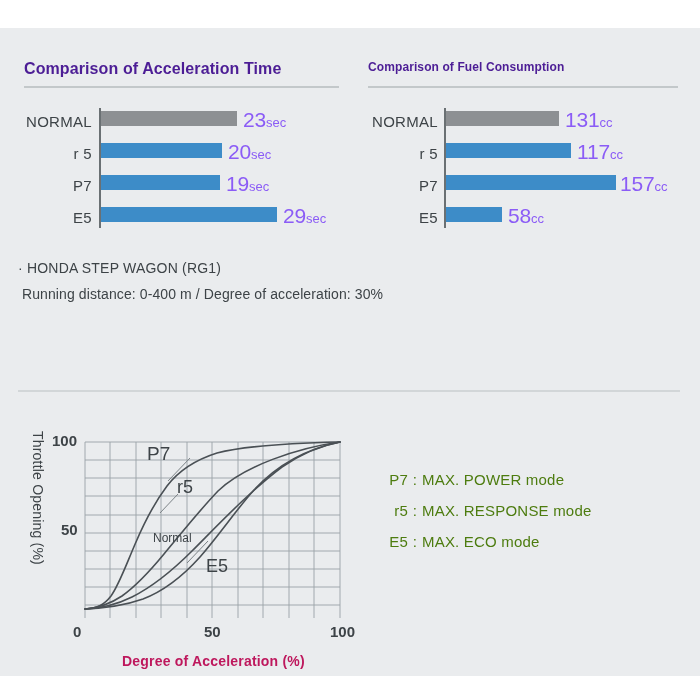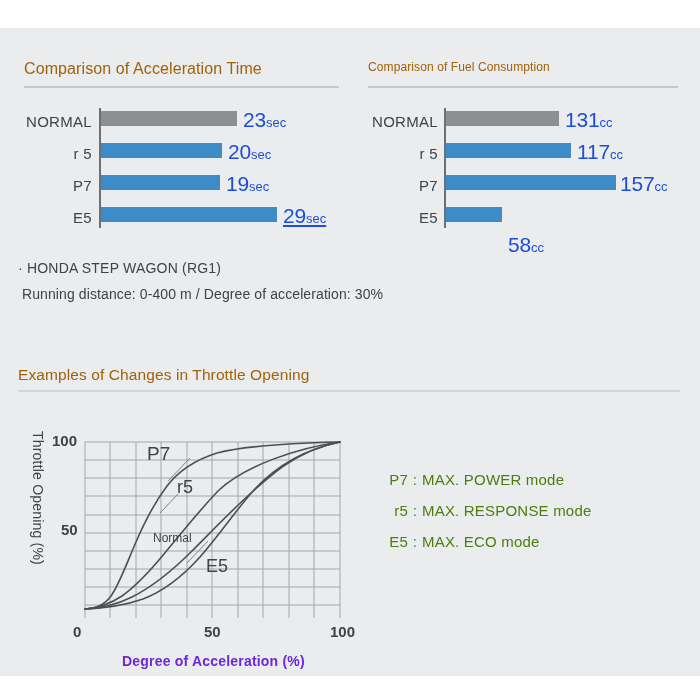--- a/index.html
+++ b/index.html
@@ -13,22 +13,22 @@
   }
   #stage{
     position:absolute;left:0;top:28px;
     width:700px;height:648px;
     background:#eaecee;
   }
 
   
   .sec-title{
     position:absolute;
-    font-weight:normal;
-    color:#a16207;
+    font-weight:bold;
+    color:#4c1d95;
     letter-spacing:.1px;
     white-space:nowrap;
   }
   .sec-rule{
     position:absolute;
     height:2px;
     background:#c3c8ca;
   }
 
   
@@ -49,21 +49,21 @@
   .bar{
     position:absolute;
     height:15px;
   }
   .bar.gray{background:#8d9093;}
   .bar.blue{background:#3d8cc8;}
   .val{
     position:absolute;
     white-space:nowrap;
     font-size:21px;
-    color:#1d4ed8;
+    color:#8b5cf6;
     letter-spacing:-.2px;
   }
   .val .unit{font-size:13px;letter-spacing:0;}
 
   
   .note{
     position:absolute;
     font-size:14px;
     color:#3d4347;
     white-space:nowrap;
@@ -85,21 +85,21 @@
     font-size:14px;
     color:#3d4347;
     white-space:nowrap;
     transform-origin:0 0;
     transform:rotate(90deg);
     letter-spacing:.2px;
   }
   .xlabel{
     position:absolute;
     font-size:14px;
-    color:#6d28d9;
+    color:#be185d;
     white-space:nowrap;
     letter-spacing:.2px;
     font-weight:bold;
   }
   .curve-label{
     position:absolute;
     white-space:nowrap;
     color:#3d4347;
   }
 
@@ -132,21 +132,21 @@
     <div class="cat-label" style="left:4px;top:117px;width:88px;">r 5</div>
     <div class="bar blue" style="left:101px;top:115px;width:121px;"></div>
     <div class="val" style="left:228px;top:112px;"><span>20</span><span class="unit">sec</span></div>
 
     <div class="cat-label" style="left:4px;top:149px;width:88px;">P7</div>
     <div class="bar blue" style="left:101px;top:147px;width:119px;"></div>
     <div class="val" style="left:226px;top:144px;"><span>19</span><span class="unit">sec</span></div>
 
     <div class="cat-label" style="left:4px;top:181px;width:88px;">E5</div>
     <div class="bar blue" style="left:101px;top:179px;width:176px;"></div>
-    <div class="val" style="left:283px;top:176px;text-decoration:underline;"><span>29</span><span class="unit">sec</span></div>
+    <div class="val" style="left:283px;top:176px;"><span>29</span><span class="unit">sec</span></div>
   </div>
 
   <div class="sec-title" style="left:368px;top:32px;font-size:12px;">Comparison of Fuel Consumption</div>
   <div class="sec-rule" style="left:368px;top:58px;width:310px;"></div>
 
   <div class="barchart">
     <div class="axis-line" style="left:444px;top:80px;height:120px;"></div>
 
     <div class="cat-label" style="left:350px;top:85px;width:88px;">NORMAL</div>
     <div class="bar gray" style="left:446px;top:83px;width:113px;"></div>
@@ -155,27 +155,26 @@
     <div class="cat-label" style="left:350px;top:117px;width:88px;">r 5</div>
     <div class="bar blue" style="left:446px;top:115px;width:125px;"></div>
     <div class="val" style="left:577px;top:112px;"><span>117</span><span class="unit">cc</span></div>
 
     <div class="cat-label" style="left:350px;top:149px;width:88px;">P7</div>
     <div class="bar blue" style="left:446px;top:147px;width:170px;"></div>
     <div class="val" style="left:620px;top:144px;"><span>157</span><span class="unit">cc</span></div>
 
     <div class="cat-label" style="left:350px;top:181px;width:88px;">E5</div>
     <div class="bar blue" style="left:446px;top:179px;width:56px;"></div>
-    <div class="val" style="left:508px;top:176px;margin-top:29px;"><span>58</span><span class="unit">cc</span></div>
+    <div class="val" style="left:508px;top:176px;"><span>58</span><span class="unit">cc</span></div>
   </div>
 
   <div class="note note-1" style="left:18px;top:232px;">· HONDA STEP WAGON (RG1)</div>
   <div class="note note-2" style="left:22px;top:258px;">Running distance: 0-400 m / Degree of acceleration: 30%</div>
 
-  <div class="sec-title" style="left:18px;top:338px;font-size:15.5px;">Examples of Changes in Throttle Opening</div>
   <div class="sec-rule" style="left:18px;top:362px;width:662px;height:2px;background:#d2d6d8;"></div>
 
   <div id="linechart">
 
     <div class="ylabel" style="left:34px;top:8px;">Throttle Opening (%)</div>
 
     <div class="axis-text" style="left:40px;top:9px;">100</div>
     <div class="axis-text" style="left:49px;top:98px;">50</div>
 
     <div class="axis-text" style="left:61px;top:200px;">0</div>

